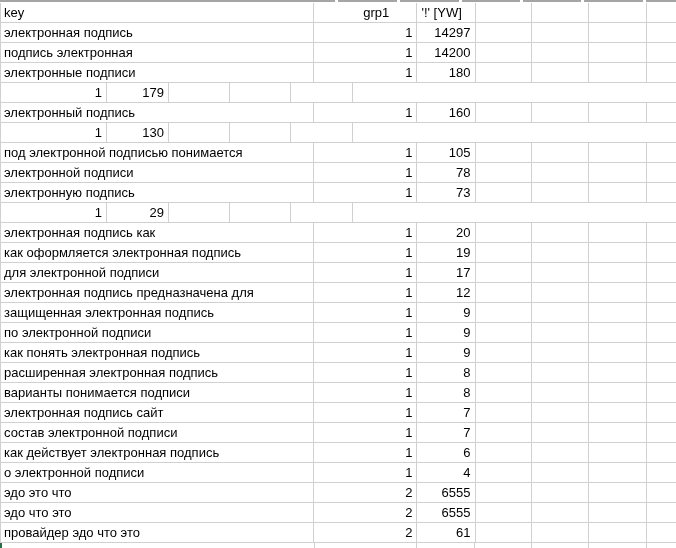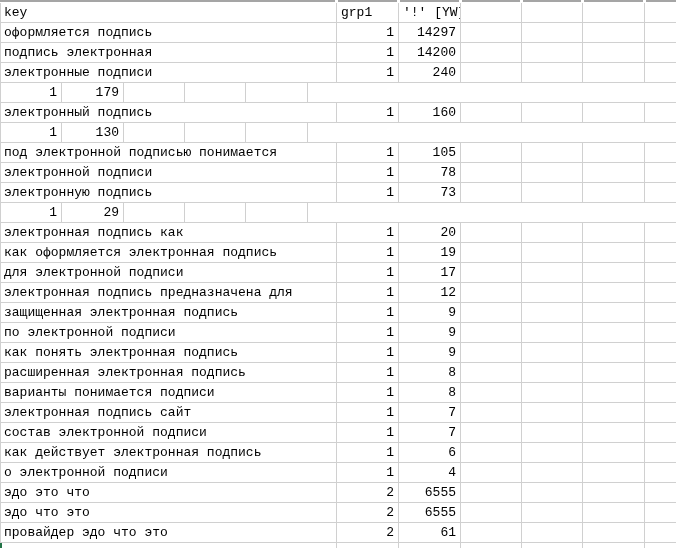--- a/index.html
+++ b/index.html
@@ -1,40 +1,40 @@
 <!DOCTYPE html>
 <html style="--grid: #d0d0d0; --strip: #a5a5a5; --green: #217346;"><head>
 <meta charset="utf-8">
 <style>
   html,body{margin:0;padding:0;background:#fff;}
   .sheet{
     position:relative;
     width:676px;height:548px;
     background:#fff;
-    font-family:Liberation Mono, monospace;
+    font-family:Liberation Sans, sans-serif;
     font-size:13px;color:#000;
     overflow:hidden;
   }
   
   .strip{position:absolute;top:0;left:0;width:676px;height:3px;background:#fff;}
   .strip .band{position:absolute;top:0;left:0;right:0;height:2px;background:var(--strip,#a5a5a5);}
   .strip .gap{position:absolute;top:0;height:2px;width:3px;background:#fff;}
 
   .grid{position:absolute;top:3px;left:0;width:676px;}
   .row{display:flex;height:20px;box-sizing:border-box;border-bottom:1px solid var(--grid,#d0d0d0);background:#fff;}
   .row.partial{height:5px;border-bottom:none;}
   .cell{
     box-sizing:border-box;
     border-right:1px solid var(--grid,#d0d0d0);
     display:flex;align-items:center;
     overflow:hidden;white-space:nowrap;
     height:100%;
   }
   .c-key{width:337px;padding-left:4px;}
-  .c-grp{width:62px;}
+  .c-grp{width:62px;margin-left:45px;}
   .c-yw{width:62px;}
   .c-e1,.c-e2{width:61px;}
   .c-e3{width:62px;}
   .c-e4{width:31px;border-right:none;}
   .num{justify-content:flex-end;padding-right:4px;}
   .hdr-left{padding-left:4px;justify-content:flex-start;}
   
   .leftline{position:absolute;top:3px;left:0;width:1px;height:545px;background:var(--grid,#d0d0d0);}
   
   .sel{position:absolute;left:0;top:543px;width:2px;height:5px;background:var(--green,#217346);}
@@ -60,41 +60,41 @@
       <div class="cell c-grp hdr-left">grp1</div>
       <div class="cell c-yw hdr-left">'!' [YW]</div>
       <div class="cell c-e1"></div>
       <div class="cell c-e2"></div>
       <div class="cell c-e3"></div>
       <div class="cell c-e4"></div>
     </div>
 
     <div id="rows">
         <div class="row">
-          <div class="cell c-key">оформляется подпись</div>
+          <div class="cell c-key">электронная подпись</div>
           <div class="cell c-grp num">1</div>
           <div class="cell c-yw num">14297</div>
           <div class="cell c-e1"></div>
           <div class="cell c-e2"></div>
           <div class="cell c-e3"></div>
           <div class="cell c-e4"></div>
         </div>
         <div class="row">
           <div class="cell c-key">подпись электронная</div>
           <div class="cell c-grp num">1</div>
           <div class="cell c-yw num">14200</div>
           <div class="cell c-e1"></div>
           <div class="cell c-e2"></div>
           <div class="cell c-e3"></div>
           <div class="cell c-e4"></div>
         </div>
         <div class="row">
           <div class="cell c-key">электронные подписи</div>
           <div class="cell c-grp num">1</div>
-          <div class="cell c-yw num">240</div>
+          <div class="cell c-yw num">180</div>
           <div class="cell c-e1"></div>
           <div class="cell c-e2"></div>
           <div class="cell c-e3"></div>
           <div class="cell c-e4"></div>
         </div>
         <div class="row">
           <div class="cell c-grp num">1</div>
           <div class="cell c-yw num">179</div>
           <div class="cell c-e1"></div>
           <div class="cell c-e2"></div>

